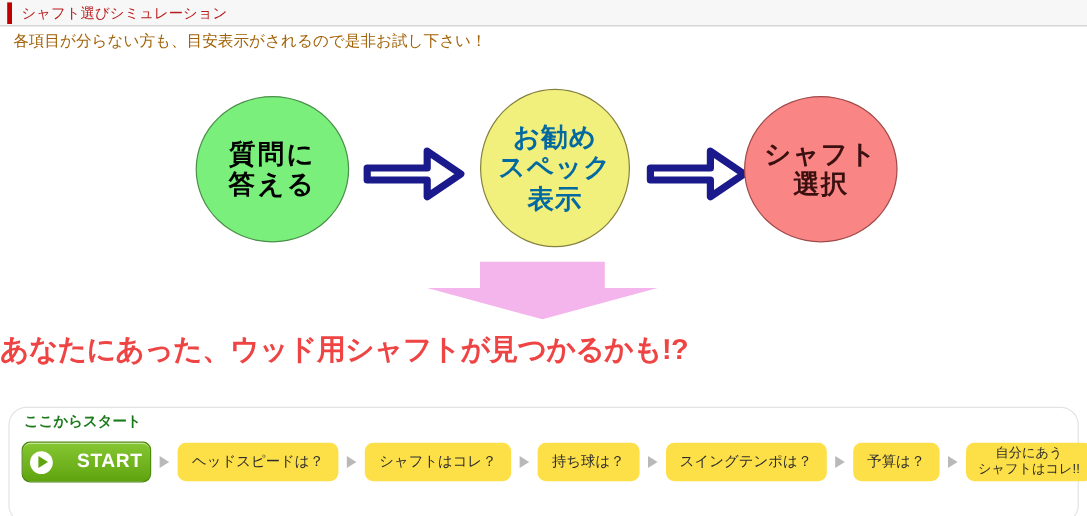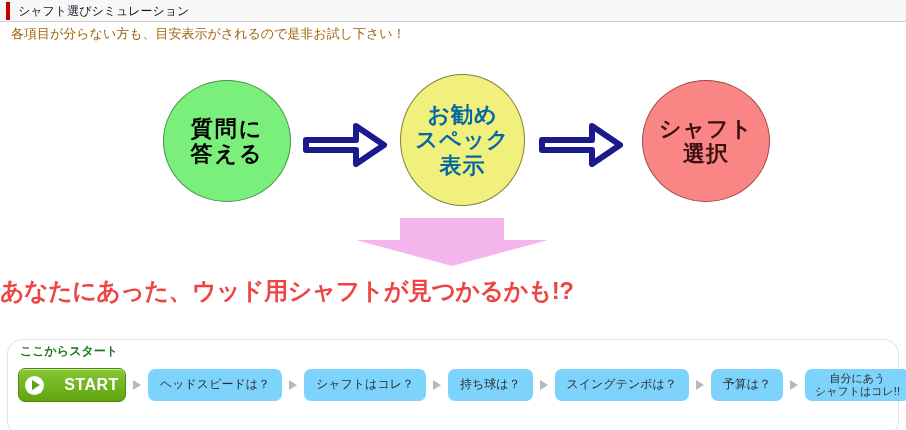--- a/index.html
+++ b/index.html
@@ -34,21 +34,21 @@
   .titlebar .accent {
     position: absolute;
     left: 6px; top: 2px;
     width: 4px; height: 18px;
     background: #c00000;
   }
   .titlebar .title-text {
     position: absolute;
     left: 18px; top: 3px;
     font-size: 12px;
-    color: #0f172a;
+    color: #b91c1c;
     letter-spacing: 0px;
     white-space: nowrap;
   }
 
   
   .lead {
     position: absolute;
     left: 11px;
     top: 26px;
     line-height: 16px;
@@ -101,21 +101,21 @@
   .c-spec {
     left: 400px; top: 2px;
     width: 125px; height: 132px;
     background: #f2f07d;
     border-color: #84813f;
     color: #0369a1;
     font-size: 22px;
     letter-spacing: 1px;
   }
   .c-select {
-    left: 642px; top: 8px;
+    left: 620px; top: 8px;
     width: 128px; height: 122px;
     background: #fa8585;
     border-color: #a04a4a;
     color: #3a1010;
     font-size: 22px;
     letter-spacing: 1px;
   }
   .circle span { display: block; }
 
   .arrow-blue {
@@ -216,21 +216,21 @@
     border-left: 8px solid #b9b9b9;
     border-top: 5px solid transparent;
     border-bottom: 5px solid transparent;
     margin: 0 7px;
     flex: none;
   }
 
   .step-pill {
     height: 32px;
     border-radius: 7px;
-    background: #7dd3fc;
+    background: #fde047;
     color: #2c2c2c;
     font-size: 12px;
     display: flex;
     flex-direction: column;
     align-items: center;
     justify-content: center;
     padding: 0 12px;
     white-space: nowrap;
     box-sizing: border-box;
     cursor: pointer;

